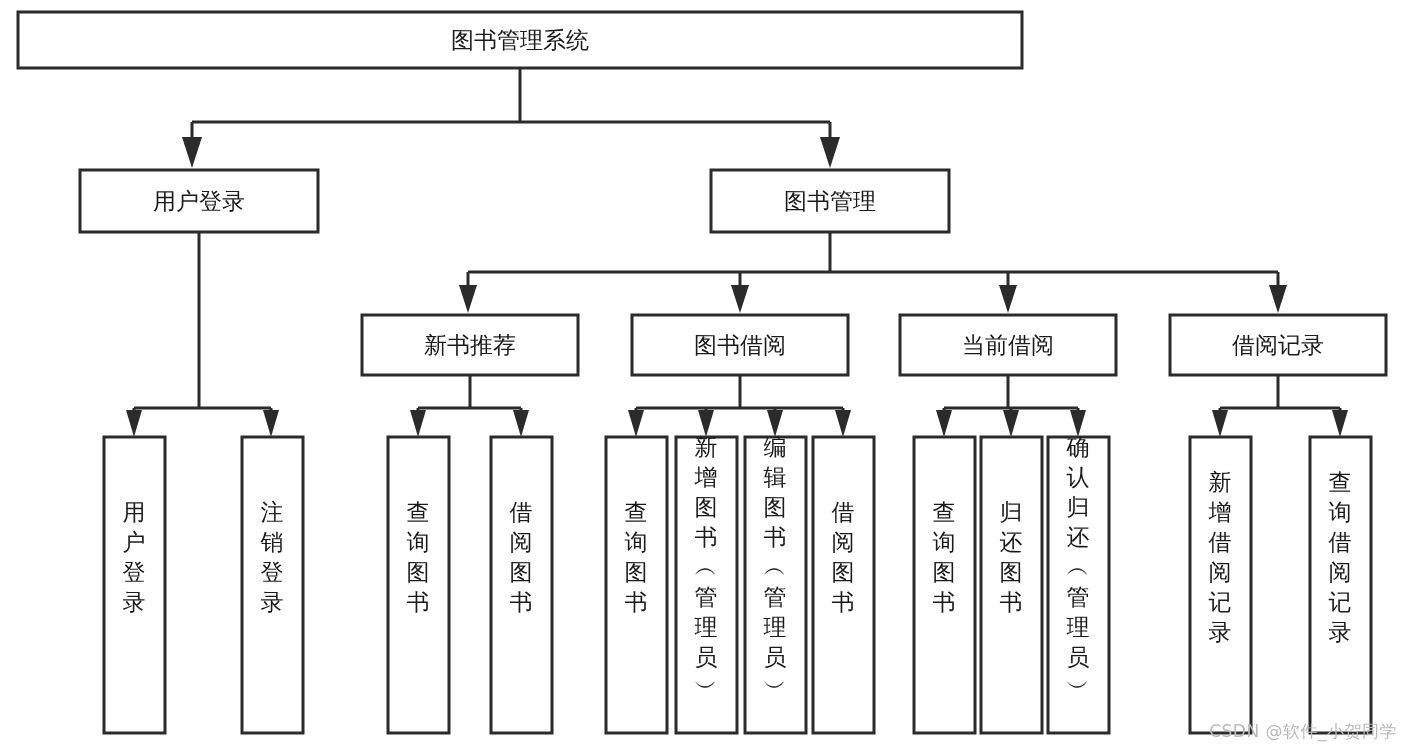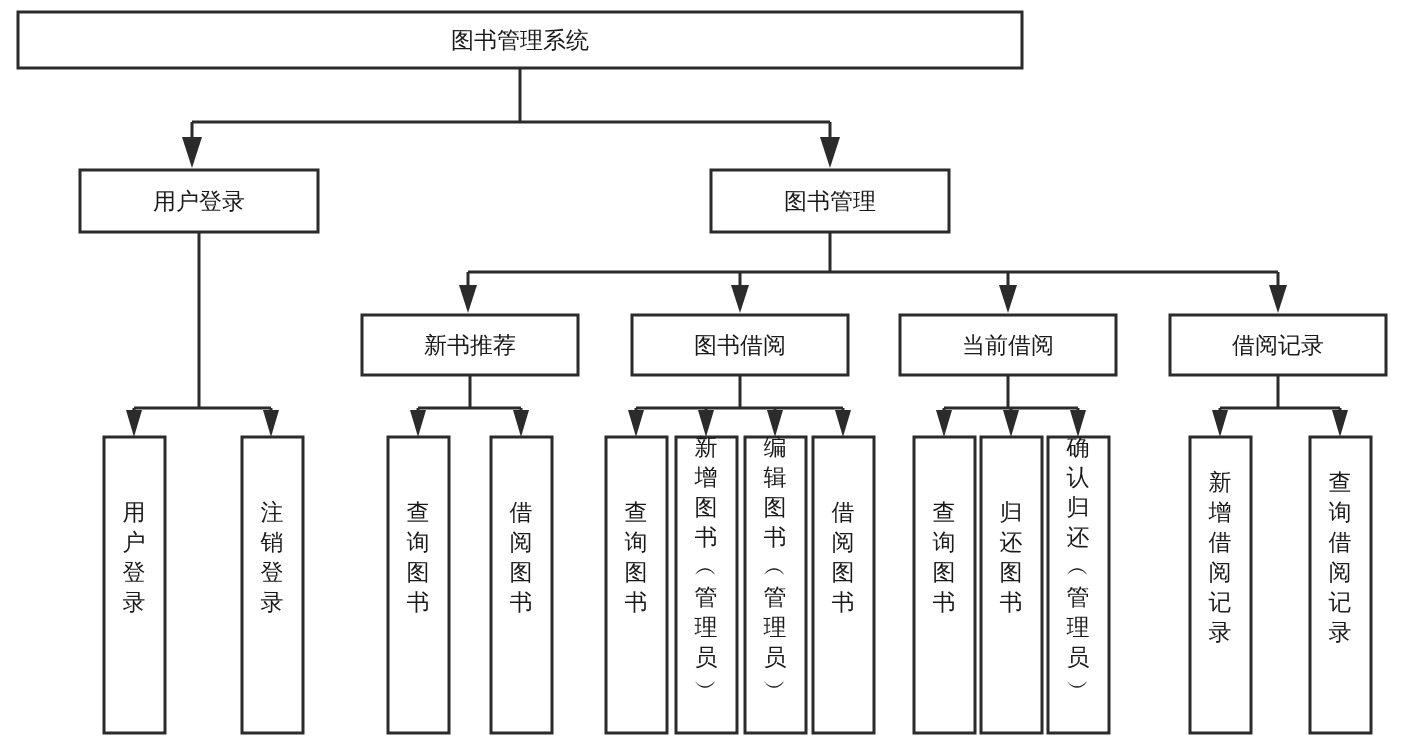--- a/index.html
+++ b/index.html
@@ -233,14 +233,15 @@
       <rect class="node-box" x="1190" y="437" width="61" height="296"></rect>
       <text class="node-label-vertical" x="1220" y="490"><tspan x="1220" dy="0">新</tspan><tspan x="1220" dy="30">增</tspan><tspan x="1220" dy="30">借</tspan><tspan x="1220" dy="30">阅</tspan><tspan x="1220" dy="30">记</tspan><tspan x="1220" dy="30">录</tspan></text>
     </g>
     <g>
       <rect class="node-box" x="1310" y="437" width="61" height="296"></rect>
       <text class="node-label-vertical" x="1340" y="490"><tspan x="1340" dy="0">查</tspan><tspan x="1340" dy="30">询</tspan><tspan x="1340" dy="30">借</tspan><tspan x="1340" dy="30">阅</tspan><tspan x="1340" dy="30">记</tspan><tspan x="1340" dy="30">录</tspan></text>
     </g>
 
   </svg>
 
+  <div class="watermark-text">CSDN @软件_小贺同学</div>
 
 </div>
 
 </body></html>

